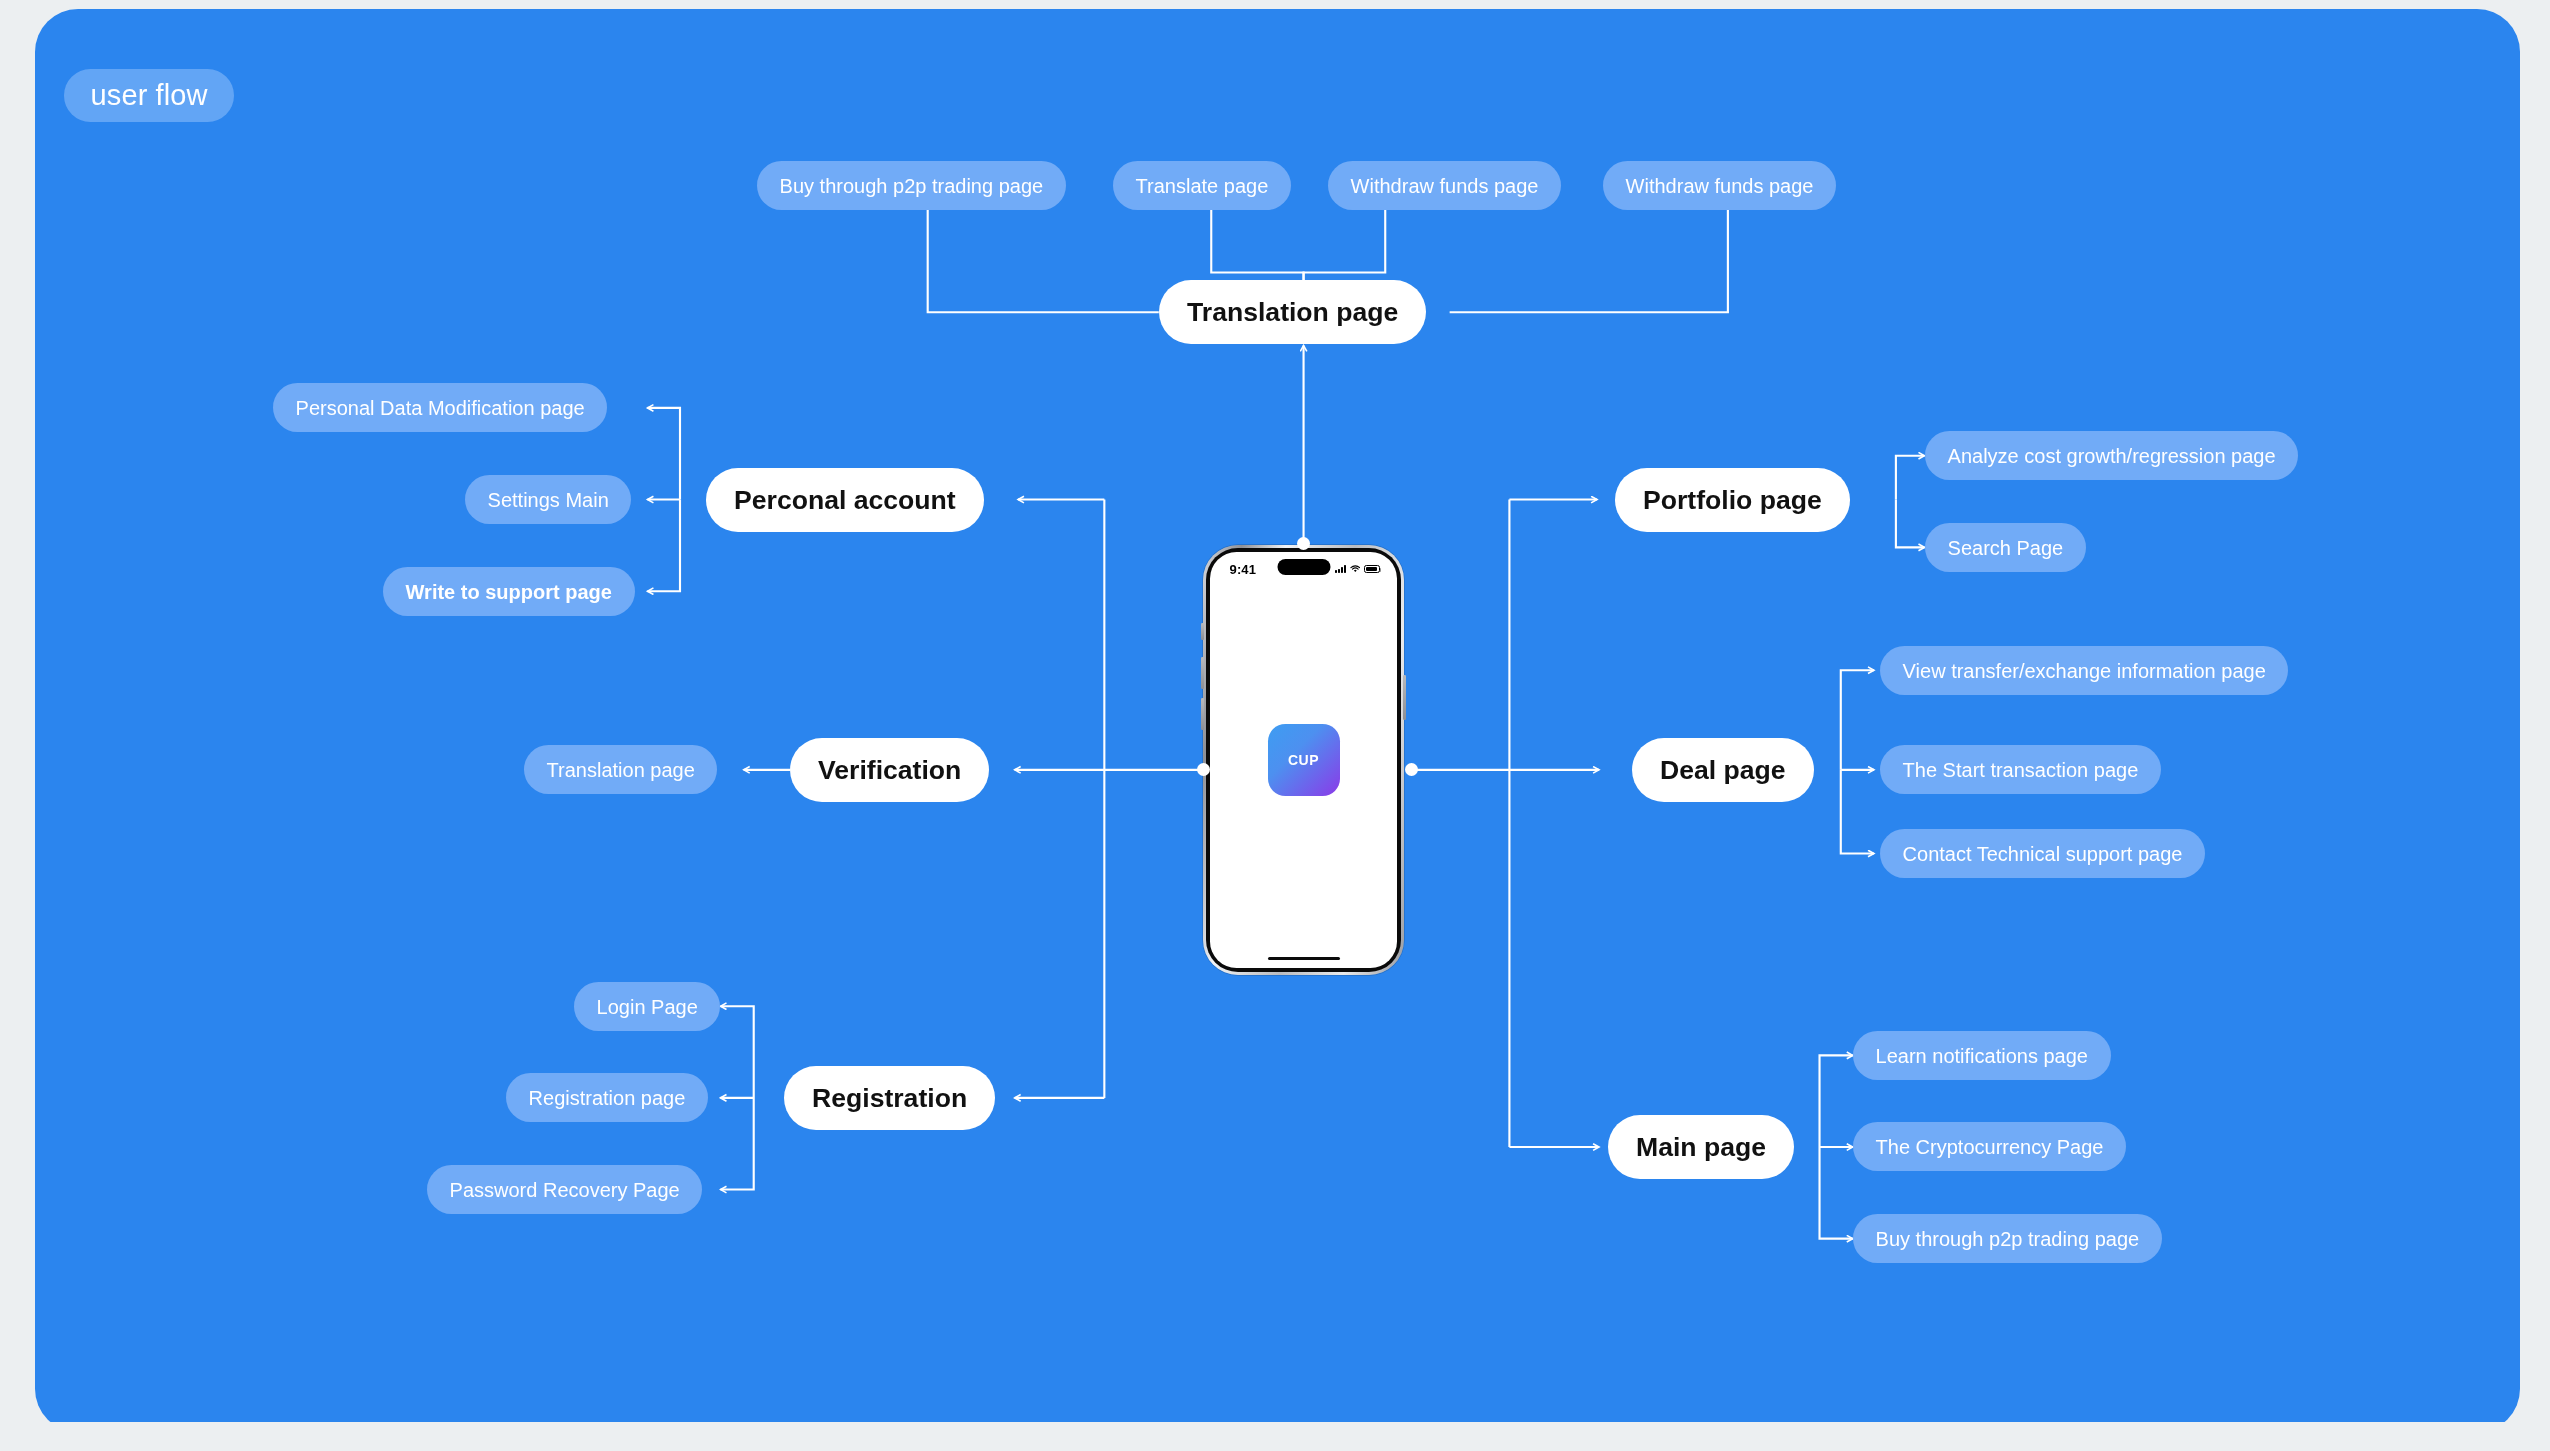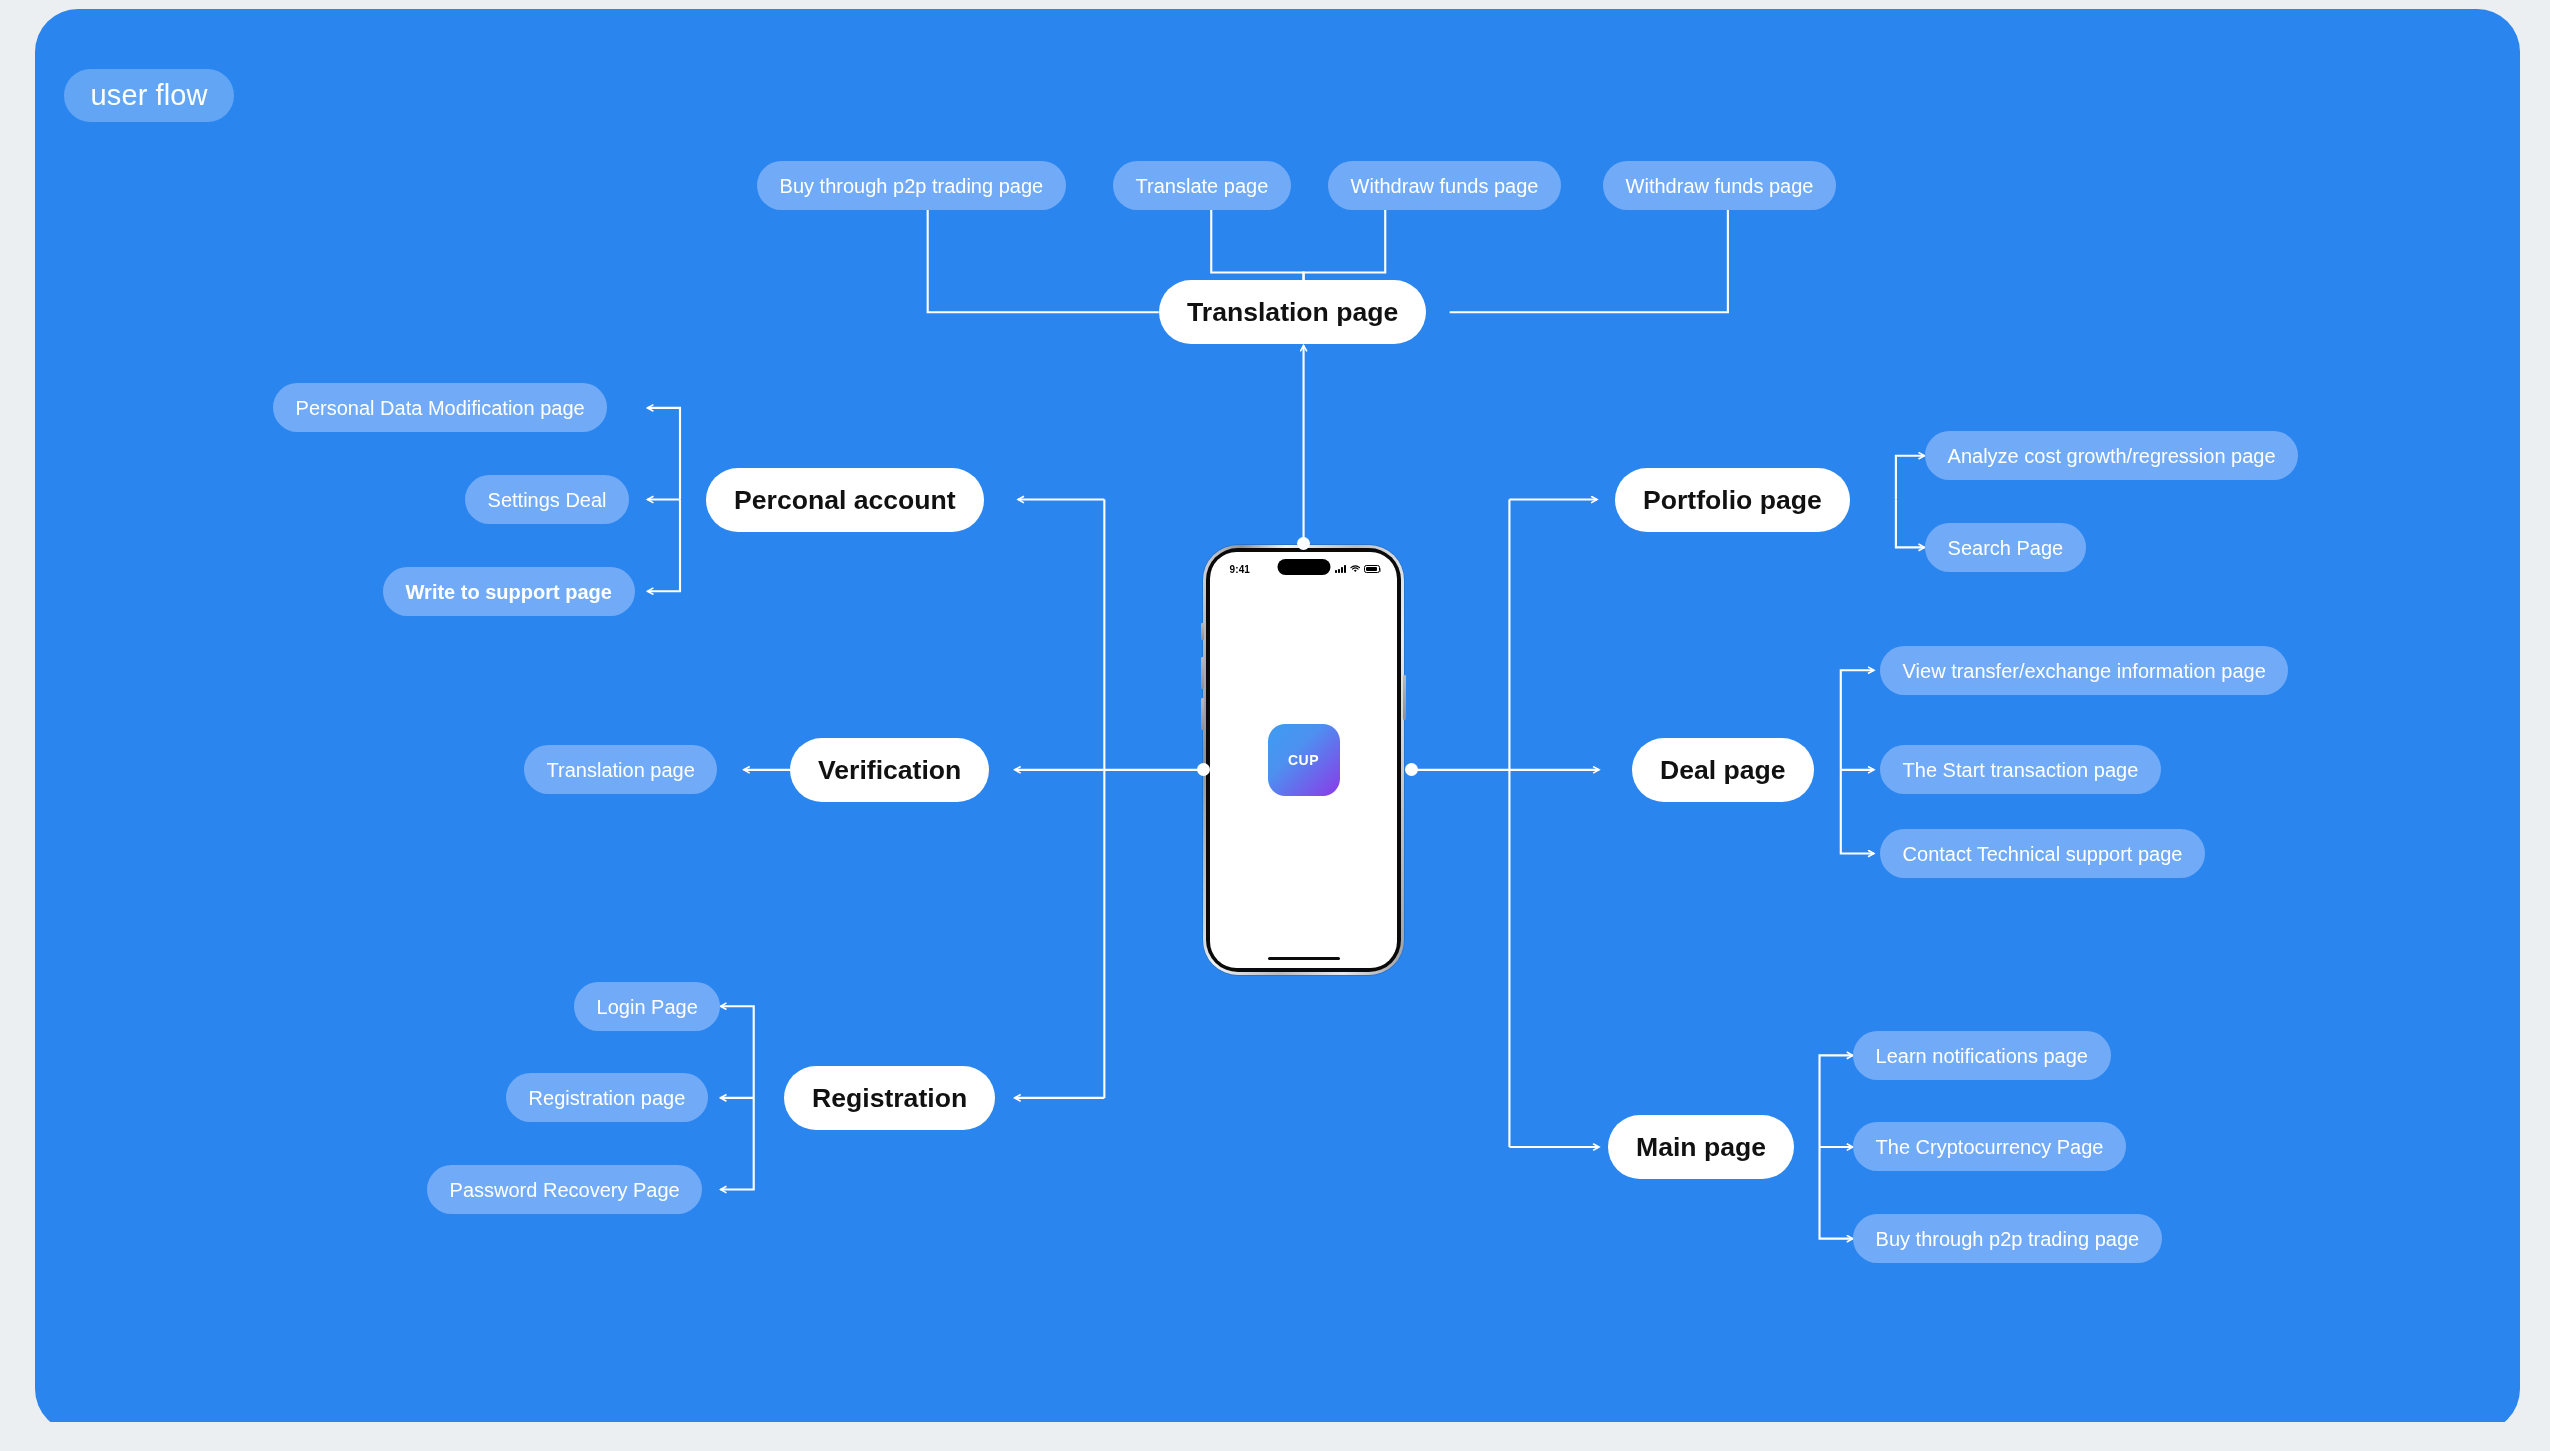--- a/index.html
+++ b/index.html
@@ -111,21 +111,21 @@
   .pb-power   { right: -2px; top: 130px; width: 2.7px; height: 45px; }
   
   #status-bar {
     position: absolute;
     left: 0; top: 0;
     width: 100%; height: 35px;
     display: flex; align-items: center;
     padding: 0 17.3px 0 20px;
   }
   #status-time {
-    font-size: 10px; font-weight: 700; color: #000;
+    font-size: 13px; font-weight: 700; color: #000;
     letter-spacing: 0.1px;
   }
   #dynamic-island {
     position: absolute;
     left: 50%; top: 7.3px;
     transform: translateX(-50%);
     width: 53px; height: 16.6px;
     background: #000; border-radius: 9.3px;
   }
   #status-right {
@@ -247,21 +247,21 @@
   <div id="title-badge">user flow</div>
 
   <div class="node child" style="left:757px; top:161px;">Buy through p2p trading page</div>
   <div class="node child" style="left:1113px; top:161px;">Translate page</div>
   <div class="node child" style="left:1328px; top:161px;">Withdraw funds page</div>
   <div class="node child" style="left:1603px; top:161px;">Withdraw funds page</div>
 
   <div class="node primary" style="left:1159px; top:280px;">Translation page</div>
 
   <div class="node child" style="left:273px; top:383px;">Personal Data Modification page</div>
-  <div class="node child" style="left:465px; top:475px;">Settings Deal</div>
+  <div class="node child" style="left:465px; top:475px;">Settings Main</div>
   <div class="node child" style="left:383px; top:567px;font-weight:bold;">Write to support page</div>
   <div class="node primary" style="left:706px; top:468px;">Perconal account</div>
 
   <div class="node child" style="left:524px; top:745px;">Translation page</div>
   <div class="node primary" style="left:790px; top:738px;">Verification</div>
 
   <div class="node child" style="left:574px; top:982px;">Login Page</div>
   <div class="node child" style="left:506px; top:1073px;">Registration page</div>
   <div class="node child" style="left:427px; top:1165px;">Password Recovery Page</div>
   <div class="node primary" style="left:784px; top:1066px;">Registration</div>

